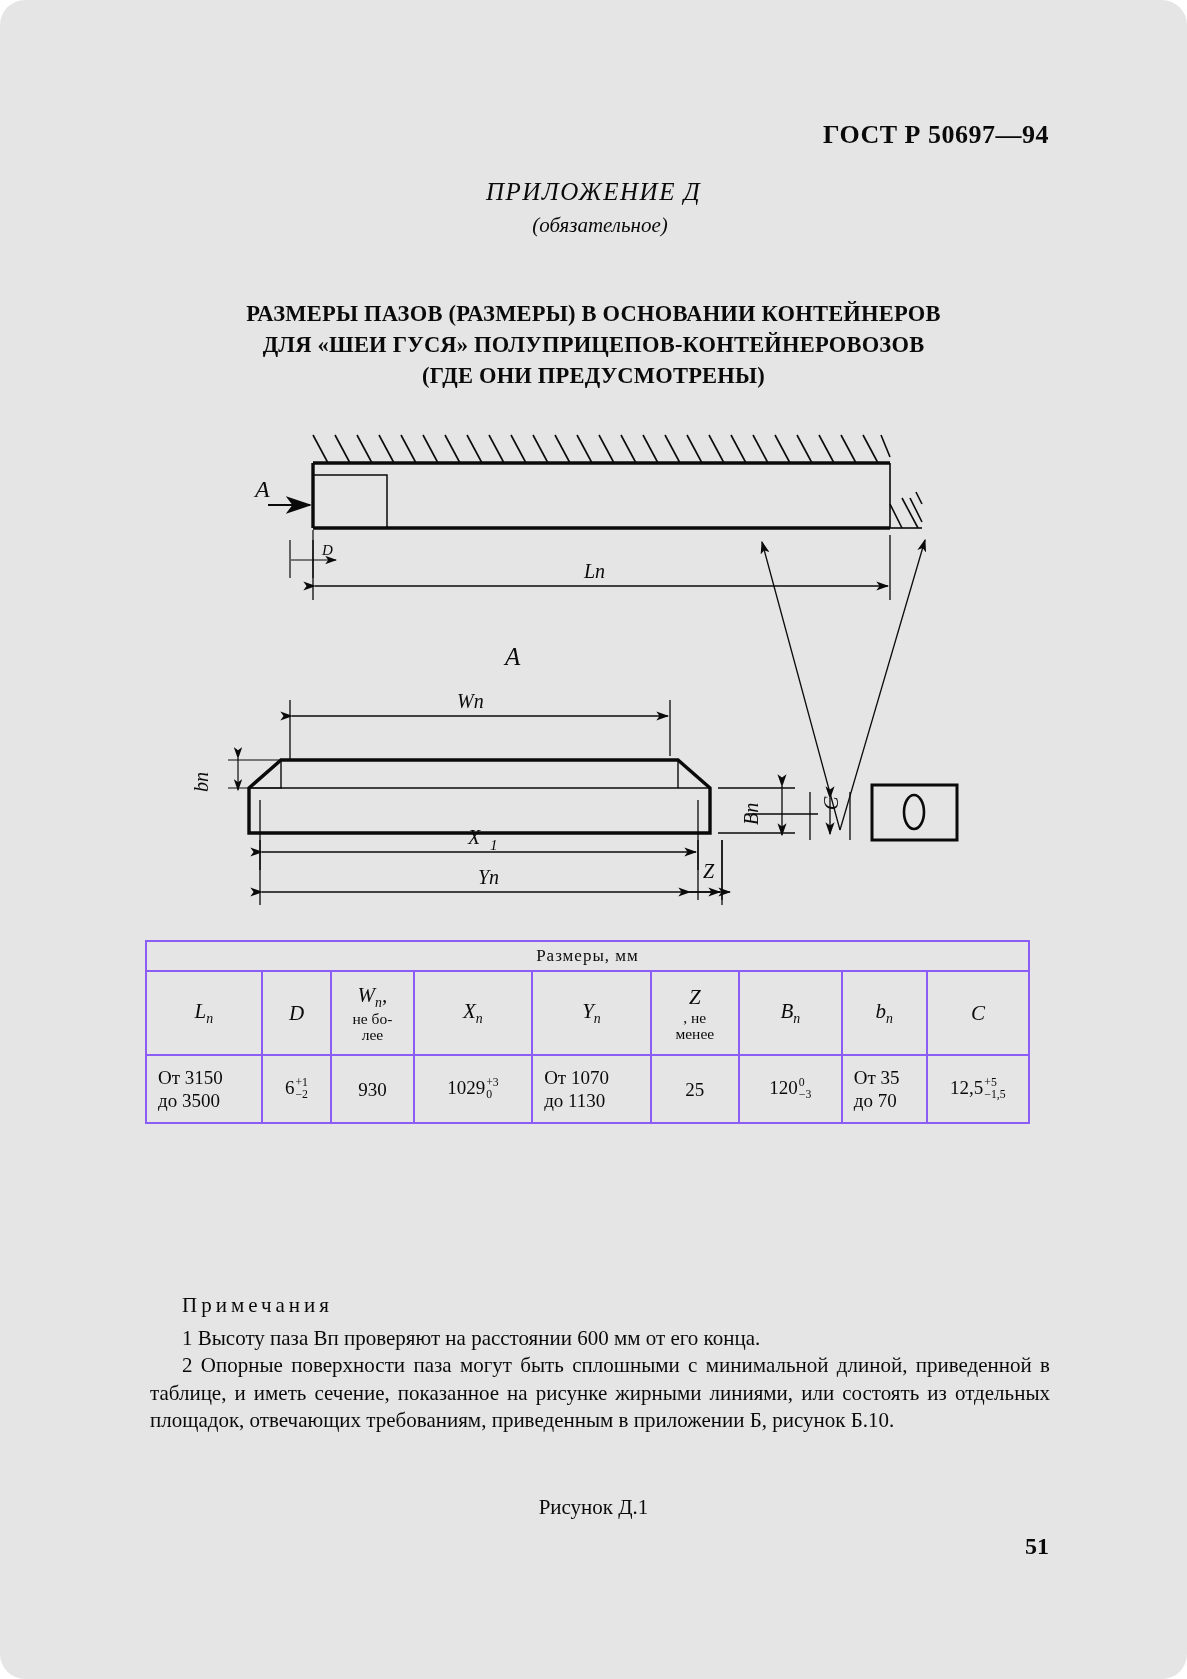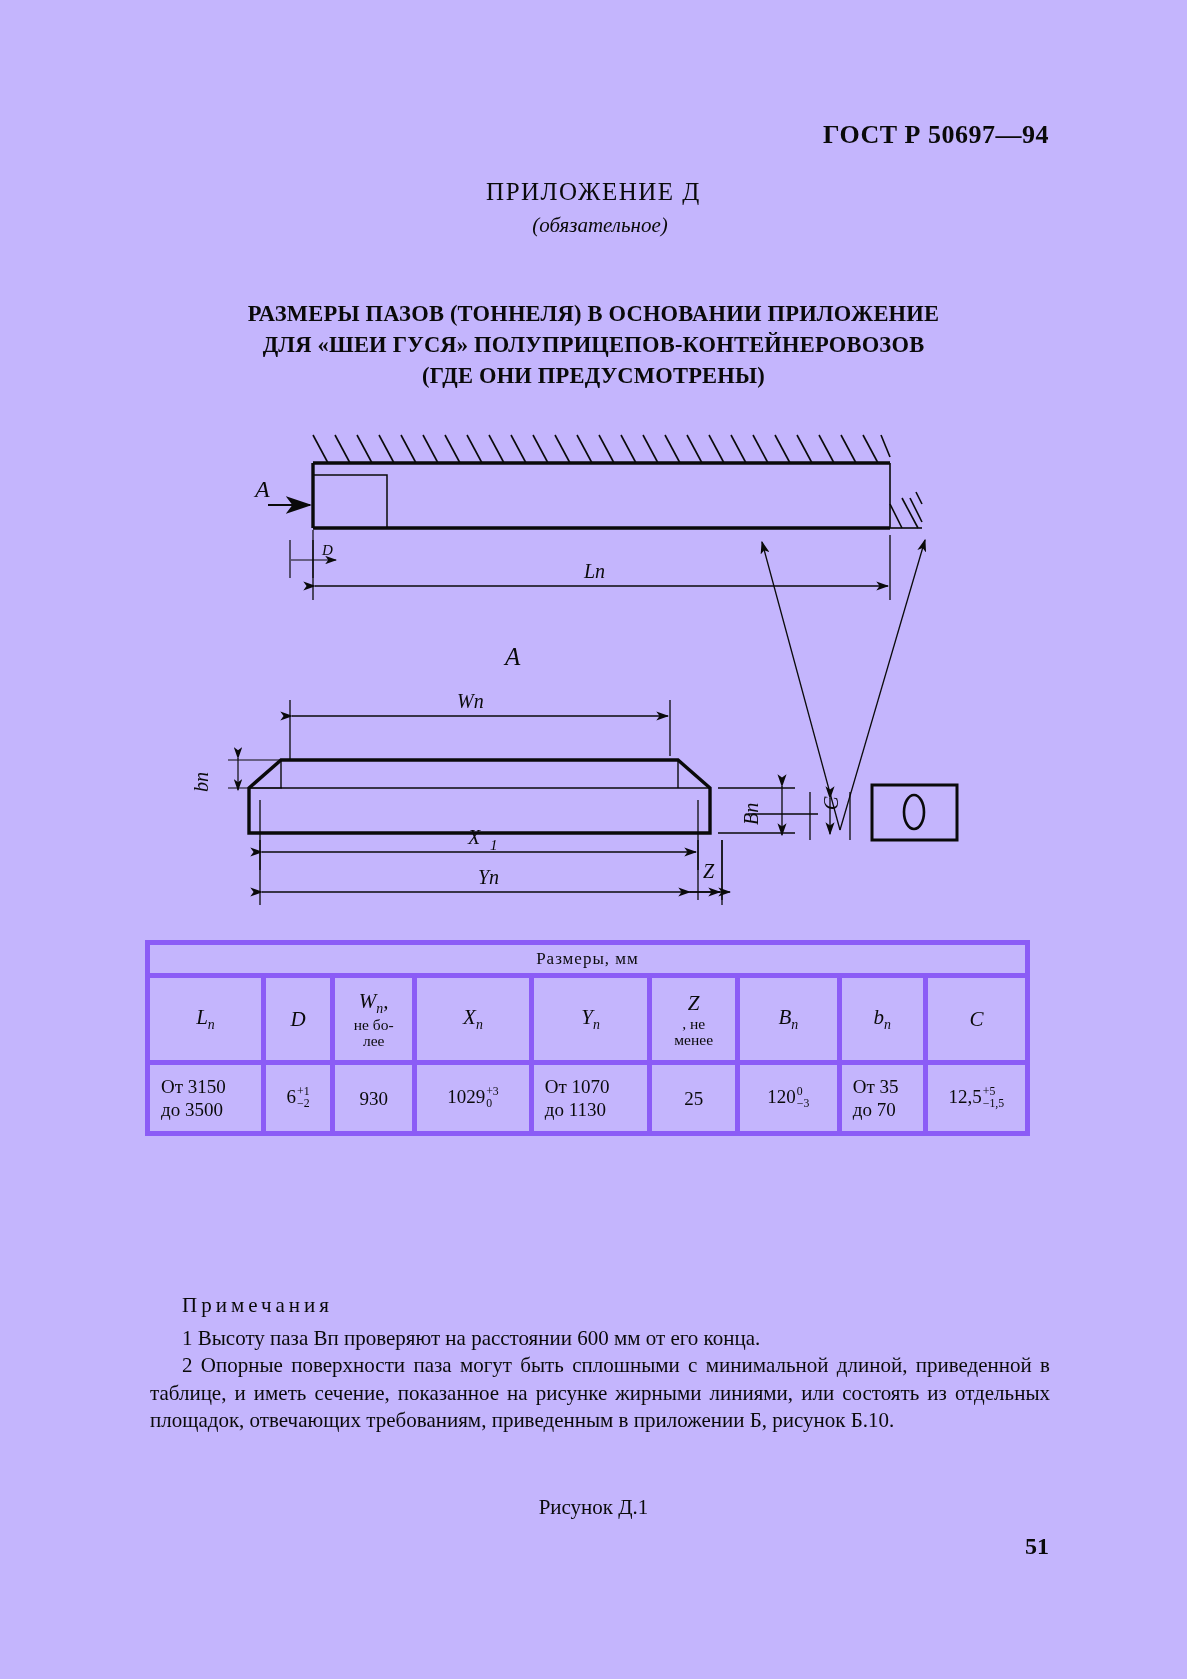--- a/index.html
+++ b/index.html
@@ -12,41 +12,43 @@
     height: 1679px;
     position: relative;
     font-family: "Liberation Serif", "DejaVu Serif", serif;
     color: #0a0a0a;
     overflow: hidden;
   }
 
   .page {
     position: absolute;
     inset: 0;
-    background: #c4b5fd;
+    background: #e5e5e5;
+    border-radius: 25px;
   }
 
   
   #gost-header {
     position: absolute;
     top: 120px;
     right: 138px;
     font-family: "Liberation Serif", "DejaVu Serif", serif;
     font-weight: bold;
     font-size: 26px;
     letter-spacing: 0.5px;
     white-space: nowrap;
   }
 
   
   #appendix-label {
     position: absolute;
     top: 178px;
     left: 0; right: 0;
     text-align: center;
+    font-style: italic;
     font-size: 25px;
     letter-spacing: 1.5px;
   }
   #appendix-sub {
     position: absolute;
     top: 213px;
     left: 0; right: 0;
     text-align: center;
     font-style: italic;
     font-size: 21px;
@@ -84,21 +86,21 @@
     left: 145px;
     width: 885px;
   }
   table.dims {
     border-collapse: collapse;
     width: 885px;
     font-family: "Liberation Serif", "DejaVu Serif", serif;
     font-size: 17px;
   }
   table.dims, table.dims td, table.dims th {
-    border: 5px solid #8b5cf6;
+    border: 2px solid #8b5cf6;
   }
   table.dims {
     border: 2.5px solid #111;
   }
   table.dims td, table.dims th {
     padding: 4px 5px;
     text-align: center;
     vertical-align: middle;
     font-weight: normal;
   }
@@ -177,21 +179,21 @@
 <body>
 
 <div class="page">
 
   <div id="gost-header">ГОСТ Р 50697—94</div>
 
   <div id="appendix-label">ПРИЛОЖЕНИЕ Д</div>
   <div id="appendix-sub">(обязательное)</div>
 
   <div id="doc-title">
-    <div>РАЗМЕРЫ ПАЗОВ (ТОННЕЛЯ) В ОСНОВАНИИ ПРИЛОЖЕНИЕ</div>
+    <div>РАЗМЕРЫ ПАЗОВ (РАЗМЕРЫ) В ОСНОВАНИИ КОНТЕЙНЕРОВ</div>
     <div>ДЛЯ «ШЕИ ГУСЯ» ПОЛУПРИЦЕПОВ-КОНТЕЙНЕРОВОЗОВ</div>
     <div>(ГДЕ ОНИ ПРЕДУСМОТРЕНЫ)</div>
   </div>
 
   <div id="figure">
     <svg width="900" height="545" viewBox="0 0 900 545">
       <defs>
         <marker id="ah" viewBox="0 0 12 8" refX="11" refY="4" markerWidth="12" markerHeight="8" orient="auto">
           <path d="M0,0 L12,4 L0,8 L3,4 Z" fill="#0a0a0a"></path>
         </marker>

